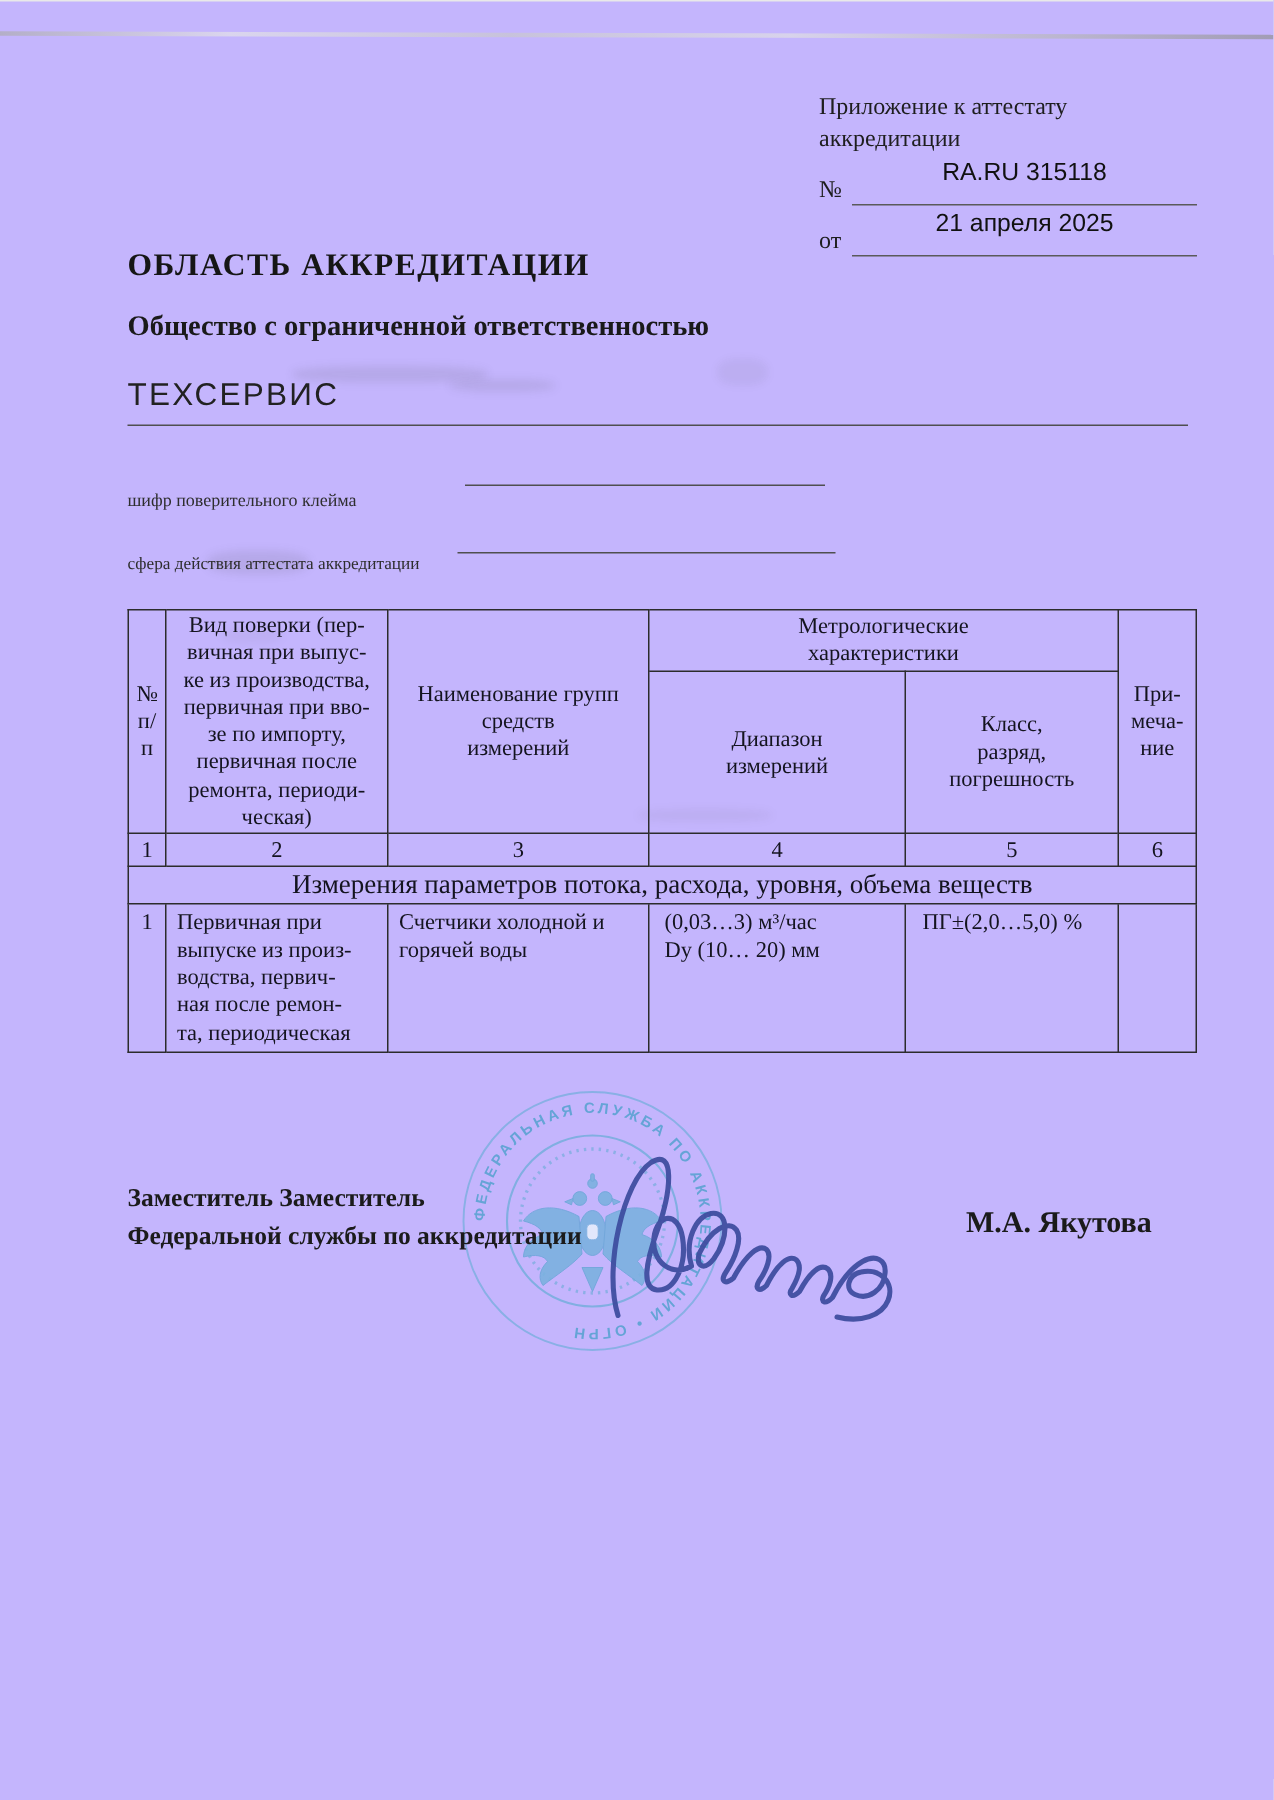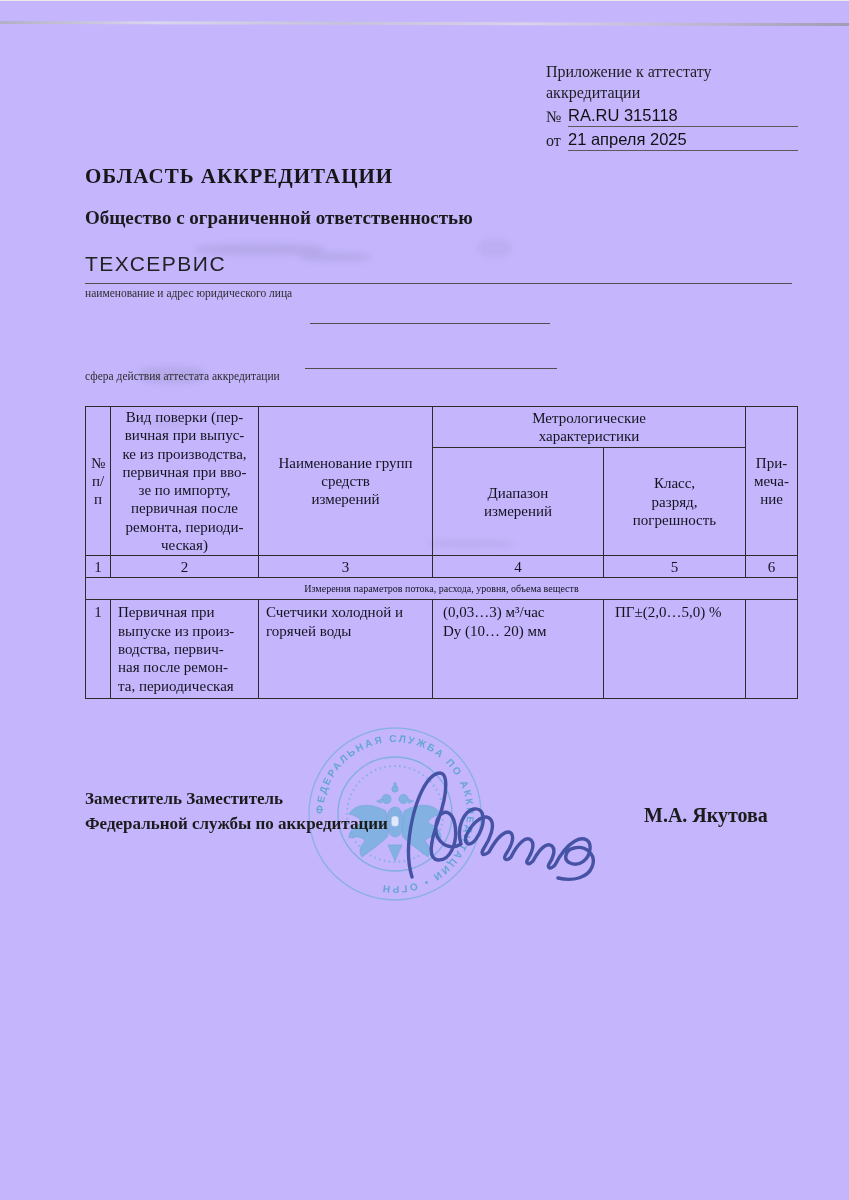--- a/index.html
+++ b/index.html
@@ -17,43 +17,43 @@
   .smudge.s2{left:300px;top:252px;width:70px;height:8px;}
   .smudge.s3{left:478px;top:238px;width:34px;height:18px;opacity:.6;}
   .smudge.s4{left:138px;top:366px;width:68px;height:16px;}
   .smudge.s5{left:148px;top:418px;width:40px;height:10px;opacity:.5;}
   .smudge.s6{left:425px;top:538px;width:90px;height:9px;opacity:.55;}
 
   
   .attachment{position:absolute;left:546px;top:60px;width:252px;font-size:16px;line-height:21px;}
   .att-row{display:flex;align-items:flex-end;margin-top:2px;}
   .att-label{flex:0 0 22px;font-size:16px;}
-  .att-value-wrap{flex:1;border-bottom:1.4px solid #5a5a5a;
-    font-family:"Liberation Sans",sans-serif;font-size:16.5px;padding-bottom:0;color:#111;}
+  .att-value-wrap{flex:1;border-bottom:1.4px solid #5a5a5a;text-align:center;
+    font-family:"Liberation Sans",sans-serif;font-size:16.5px;padding-bottom:10px;color:#111;}
 
   .center-col{position:absolute;left:85px;width:712px;text-align:left;}
   .doc-title{top:163px;font-size:21px;font-weight:bold;letter-spacing:1px;color:#161616;}
   .org-type{top:206px;font-size:19px;font-weight:bold;color:#1a1a1a;}
   .org-name{top:251px;font-size:21px;font-family:"Liberation Sans",sans-serif;letter-spacing:1.5px;color:#222;}
   .org-line{position:absolute;left:85px;top:282px;width:707px;border-top:1.6px solid #4f4f4f;}
   .org-caption{top:286px;font-size:11.5px;color:#2e2e2e;}
   .cipher-line{position:absolute;left:310px;top:322px;width:240px;border-top:1.4px solid #4f4f4f;}
   .cipher-caption{top:325px;font-size:12px;color:#2e2e2e;}
   .scope-title{top:342px;font-size:19px;color:#1a1a1a;}
   .scope-line{position:absolute;left:305px;top:367px;width:252px;border-top:1.4px solid #4f4f4f;}
   .scope-caption{top:369px;font-size:11.5px;color:#2e2e2e;}
 
   
   .acc-table{position:absolute;left:85px;top:405px;border-collapse:collapse;table-layout:fixed;
     width:712px;font-size:15px;line-height:1.22;color:#14141f;}
   .acc-table td,.acc-table th{border:1.6px solid #2c2c2c;padding:1px 5px;font-weight:normal;
     vertical-align:middle;text-align:center;overflow:hidden;}
   .pre{white-space:pre-line;}
   .row-nums td{height:19px;font-size:15px;}
-  .section-row td{height:19px;font-size:10px;}
+  .section-row td{height:19px;font-size:18px;}
   .data-row td{vertical-align:top;height:94px;padding-top:3px;}
   .data-row .al{text-align:left;padding-left:7px;}
   .hdr-top{height:38px;}
   .hdr-sub{height:103px;}
 
   
   .sig-pos{position:absolute;left:85px;top:785px;width:420px;font-size:17px;font-weight:bold;
     line-height:25px;color:#1b1b1b;z-index:3;text-align:left;}
   .sig-name{position:absolute;left:644px;top:803px;font-size:20px;font-weight:bold;color:#1b1b1b;z-index:3;}
   .stamp{position:absolute;left:300px;top:718px;width:190px;height:190px;z-index:1;opacity:.92;}
@@ -82,23 +82,23 @@
     <div class="att-row">
       <span class="att-label">от</span>
       <span class="att-value-wrap">21 апреля 2025</span>
     </div>
   </div>
 
   <div class="center-col doc-title">ОБЛАСТЬ АККРЕДИТАЦИИ</div>
   <div class="center-col org-type">Общество с ограниченной ответственностью</div>
   <div class="center-col org-name">ТЕХСЕРВИС</div>
   <div class="org-line"></div>
-  <div class="center-col org-caption">наименование и адрес юридического лица</div>
 
   <div class="cipher-line"></div>
+  <div class="center-col cipher-caption">шифр поверительного клейма</div>
 
   <div class="scope-line"></div>
   <div class="center-col scope-caption">сфера действия аттестата аккредитации</div>
 
   <table class="acc-table">
     <colgroup>
       <col style="width:25px">
         <col style="width:148px">
         <col style="width:174px">
       <col style="width:171px">

